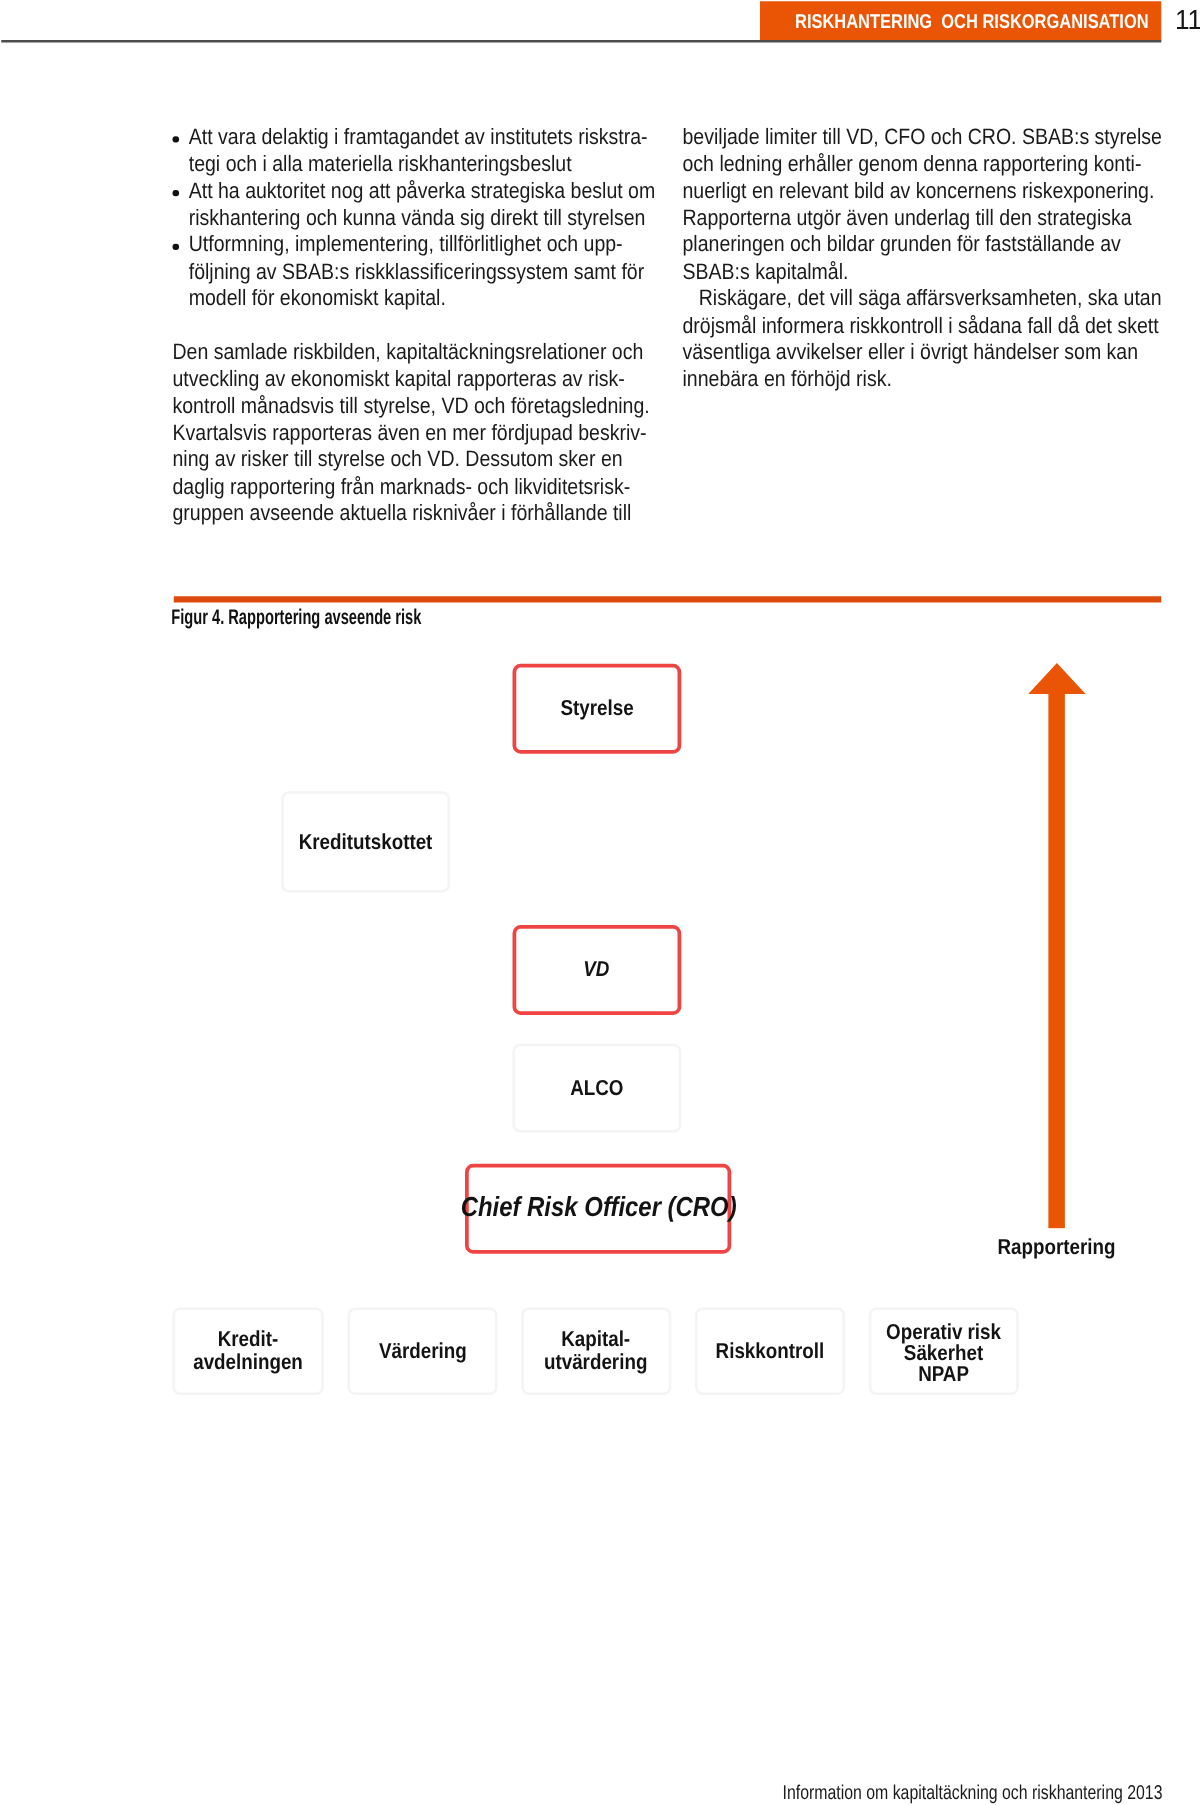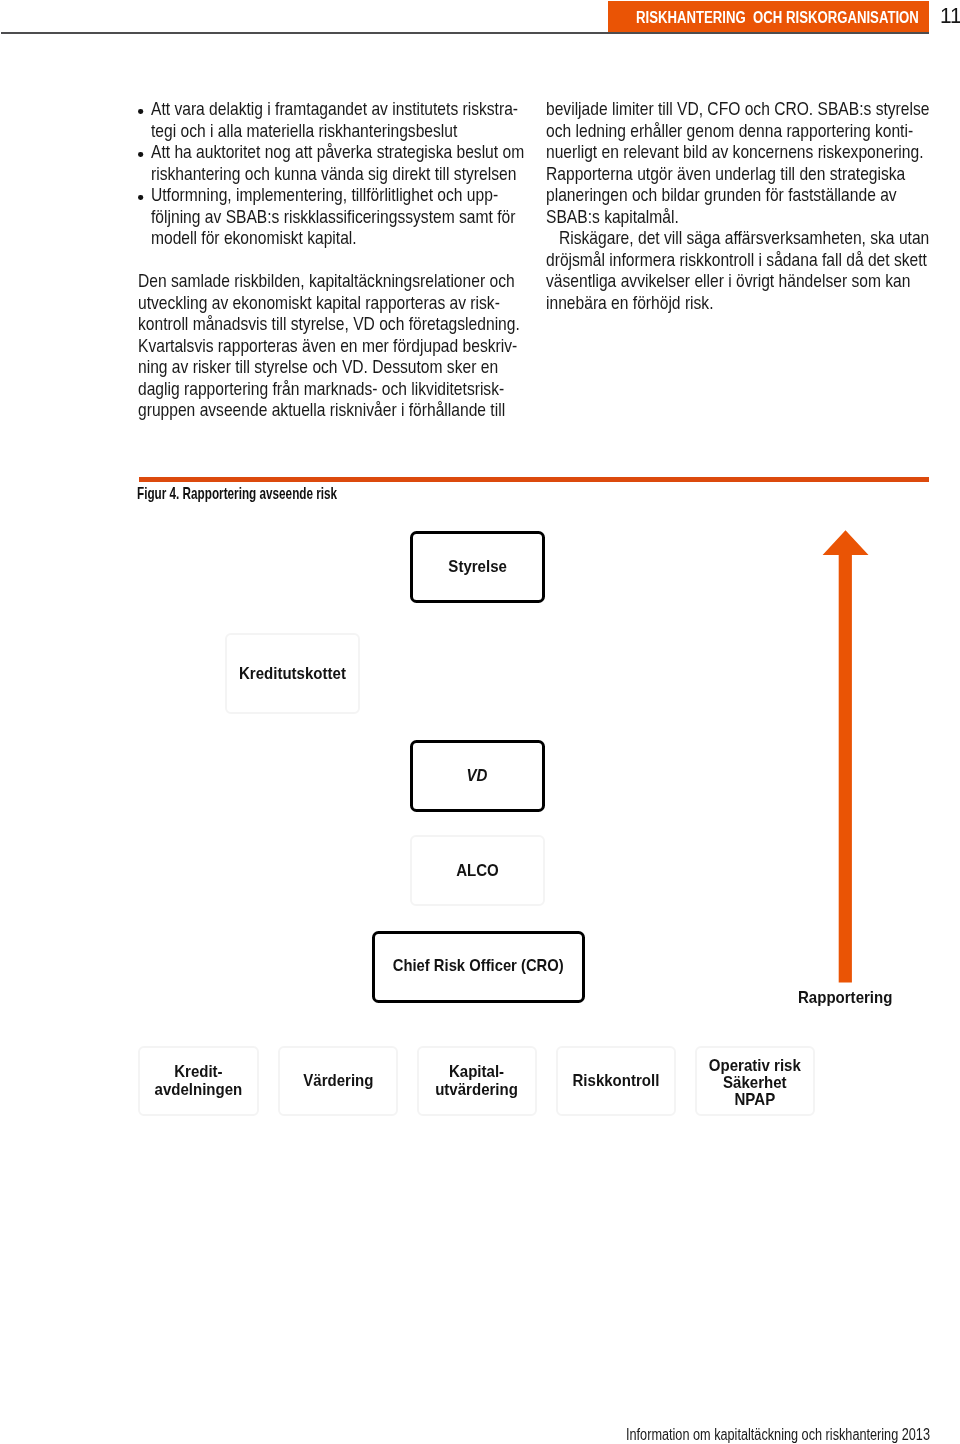--- a/index.html
+++ b/index.html
@@ -33,21 +33,21 @@
 
   
   .fig-rule{position:absolute;left:139px;top:477.2px;width:790px;height:4.5px;background:#DC4A0D;}
   .fig-cap{position:absolute;left:137.4px;top:484.9px;font-size:17px;font-weight:bold;
            color:#111111;transform:scaleX(0.69);transform-origin:0 0;white-space:pre;line-height:1;}
 
   .box{position:absolute;box-sizing:border-box;display:flex;align-items:center;
        justify-content:center;text-align:center;font-weight:bold;color:#131313;
        background:#FFFFFF;border-radius:6px;font-size:17.3px;line-height:18.9px;padding-bottom:0.5px;}
   .box.plain{border:2px solid #F4F4F4;}
-  .box.accent{border:3px solid #000000;border-radius:6.5px;}
+  .box.accent{border:3px solid #ef4444;border-radius:6.5px;}
   .box > span{display:block;transform:scaleX(0.87);white-space:pre;}
 
   .arrow{position:absolute;left:822px;top:529px;width:48px;height:454px;}
   .arrow-label{position:absolute;left:797.8px;top:989.3px;font-size:17.3px;font-weight:bold;
                color:#131313;transform:scaleX(0.87);transform-origin:0 0;white-space:pre;line-height:1;}
 
   
   .footer{position:absolute;left:626.4px;top:1427.3px;font-size:16px;color:#1A1A1A;
           transform:scaleX(0.793);transform-origin:0 0;white-space:pre;line-height:1;}
 </style>
@@ -94,21 +94,21 @@
   <div class="box plain" style="left:225px;top:633px;width:135px;height:81px;">
     <span>Kreditutskottet</span>
     </div>
 
   <div class="box accent" style="left:410px;top:740px;width:135px;height:72px;font-style:italic;">
     <span>VD</span>
     </div>
   <div class="box plain" style="left:410px;top:835px;width:135px;height:71px;">
     <span>ALCO</span>
     </div>
-  <div class="box accent" style="left:372px;top:931px;width:213px;height:72px;font-size:17px;">
+  <div class="box accent" style="left:372px;top:931px;width:213px;height:72px;font-size:22px;font-style:italic;">
     <span>Chief Risk Officer (CRO)</span>
     </div>
 
   <div class="box plain" style="left:138px;top:1046px;width:120.5px;height:70px;line-height:17.8px;padding-top:1px;">
     <span>Kredit-<br>avdelningen</span>
     </div>
   <div class="box plain" style="left:277.8px;top:1046px;width:120.5px;height:70px;">
     <span>Värdering</span>
     </div>
   <div class="box plain" style="left:416.6px;top:1046px;width:120.5px;height:70px;line-height:17.8px;padding-top:1px;">

